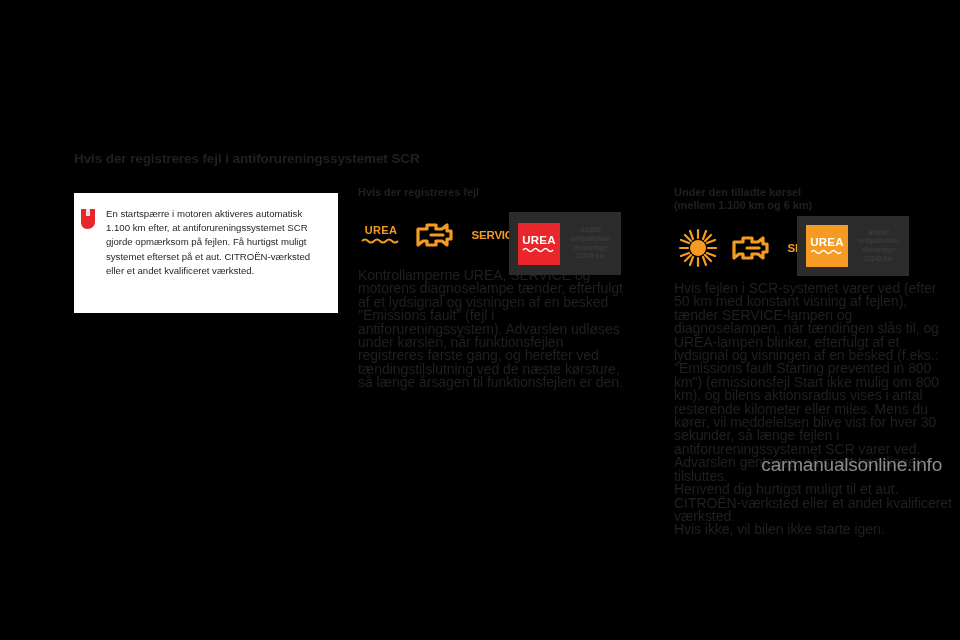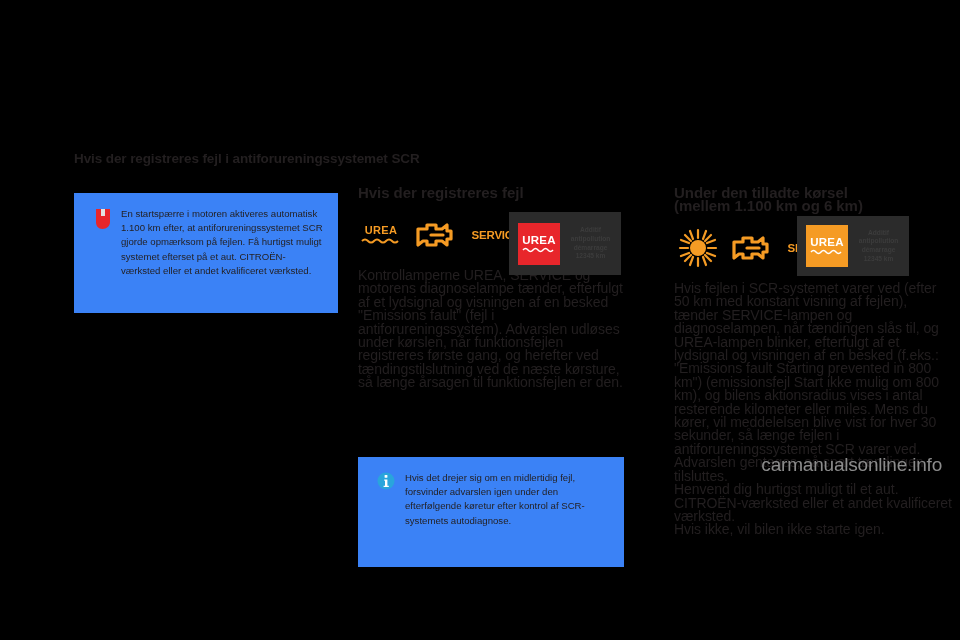--- a/index.html
+++ b/index.html
@@ -39,40 +39,40 @@
 
   
   .col {
     position: absolute;
     top: 186px;
   }
   .col-mid   { left: 358px; width: 266px; }
   .col-right { left: 674px; width: 279px; }
 
   .col-head {
-    font-size: 15px;
+    font-size: 11px;
     font-weight: bold;
     color: #231f20;
     line-height: 13px;
     margin: 0 0 10px 0;
     letter-spacing: -0.05px;
   }
 
   .body-text {
     font-size: 14px;
     line-height: 13.4px;
     color: #231f20;
     letter-spacing: -0.05px;
   }
 
   
   .callout {
-    background: #3b82f6;
+    background: #ffffff;
     box-sizing: border-box;
-    padding: 14px 14px 14px 19px;
+    padding: 14px 14px 14px 4px;
     display: flex;
     align-items: flex-start;
   }
   .callout-text {
     font-size: 9.6px;
     line-height: 14.2px;
     color: #231f20;
     flex: 1;
   }
   .callout-icon {
@@ -259,30 +259,20 @@
       </svg>
     </div>
     <div class="panel-msg">
       <div>Additif</div>
       <div>antipollution</div>
       <div>démarrage</div>
       <div>12345 km</div>
     </div>
   </div>
 
-  <div class="callout" id="info-callout">
-    <div class="callout-icon">
-      <svg width="18" height="18" viewBox="0 0 18 18">
-        <circle cx="9" cy="9" r="8.5" fill="#29a5dc"></circle>
-        <rect x="7.6" y="3" width="2.8" height="2.8" rx="0.5" fill="#ffffff"></rect>
-        <path d="M7.2 7.4 h3.2 v6.4 h1.4 v1.3 h-5.2 v-1.3 h1.4 v-5.1 h-0.8 z" fill="#ffffff"></path>
-      </svg>
-    </div>
-    <div class="callout-text">Hvis det drejer sig om en midlertidig fejl, forsvinder advarslen igen under den efterfølgende køretur efter kontrol af SCR-systemets autodiagnose.</div>
-  </div>
 
   <div class="col col-right">
     <div class="col-head">
       <div>Under den tilladte kørsel</div>
       <div>(mellem 1.100 km og 6 km)</div>
     </div>
 
     <div class="icon-strip">
 
       <div class="icon-slot">

